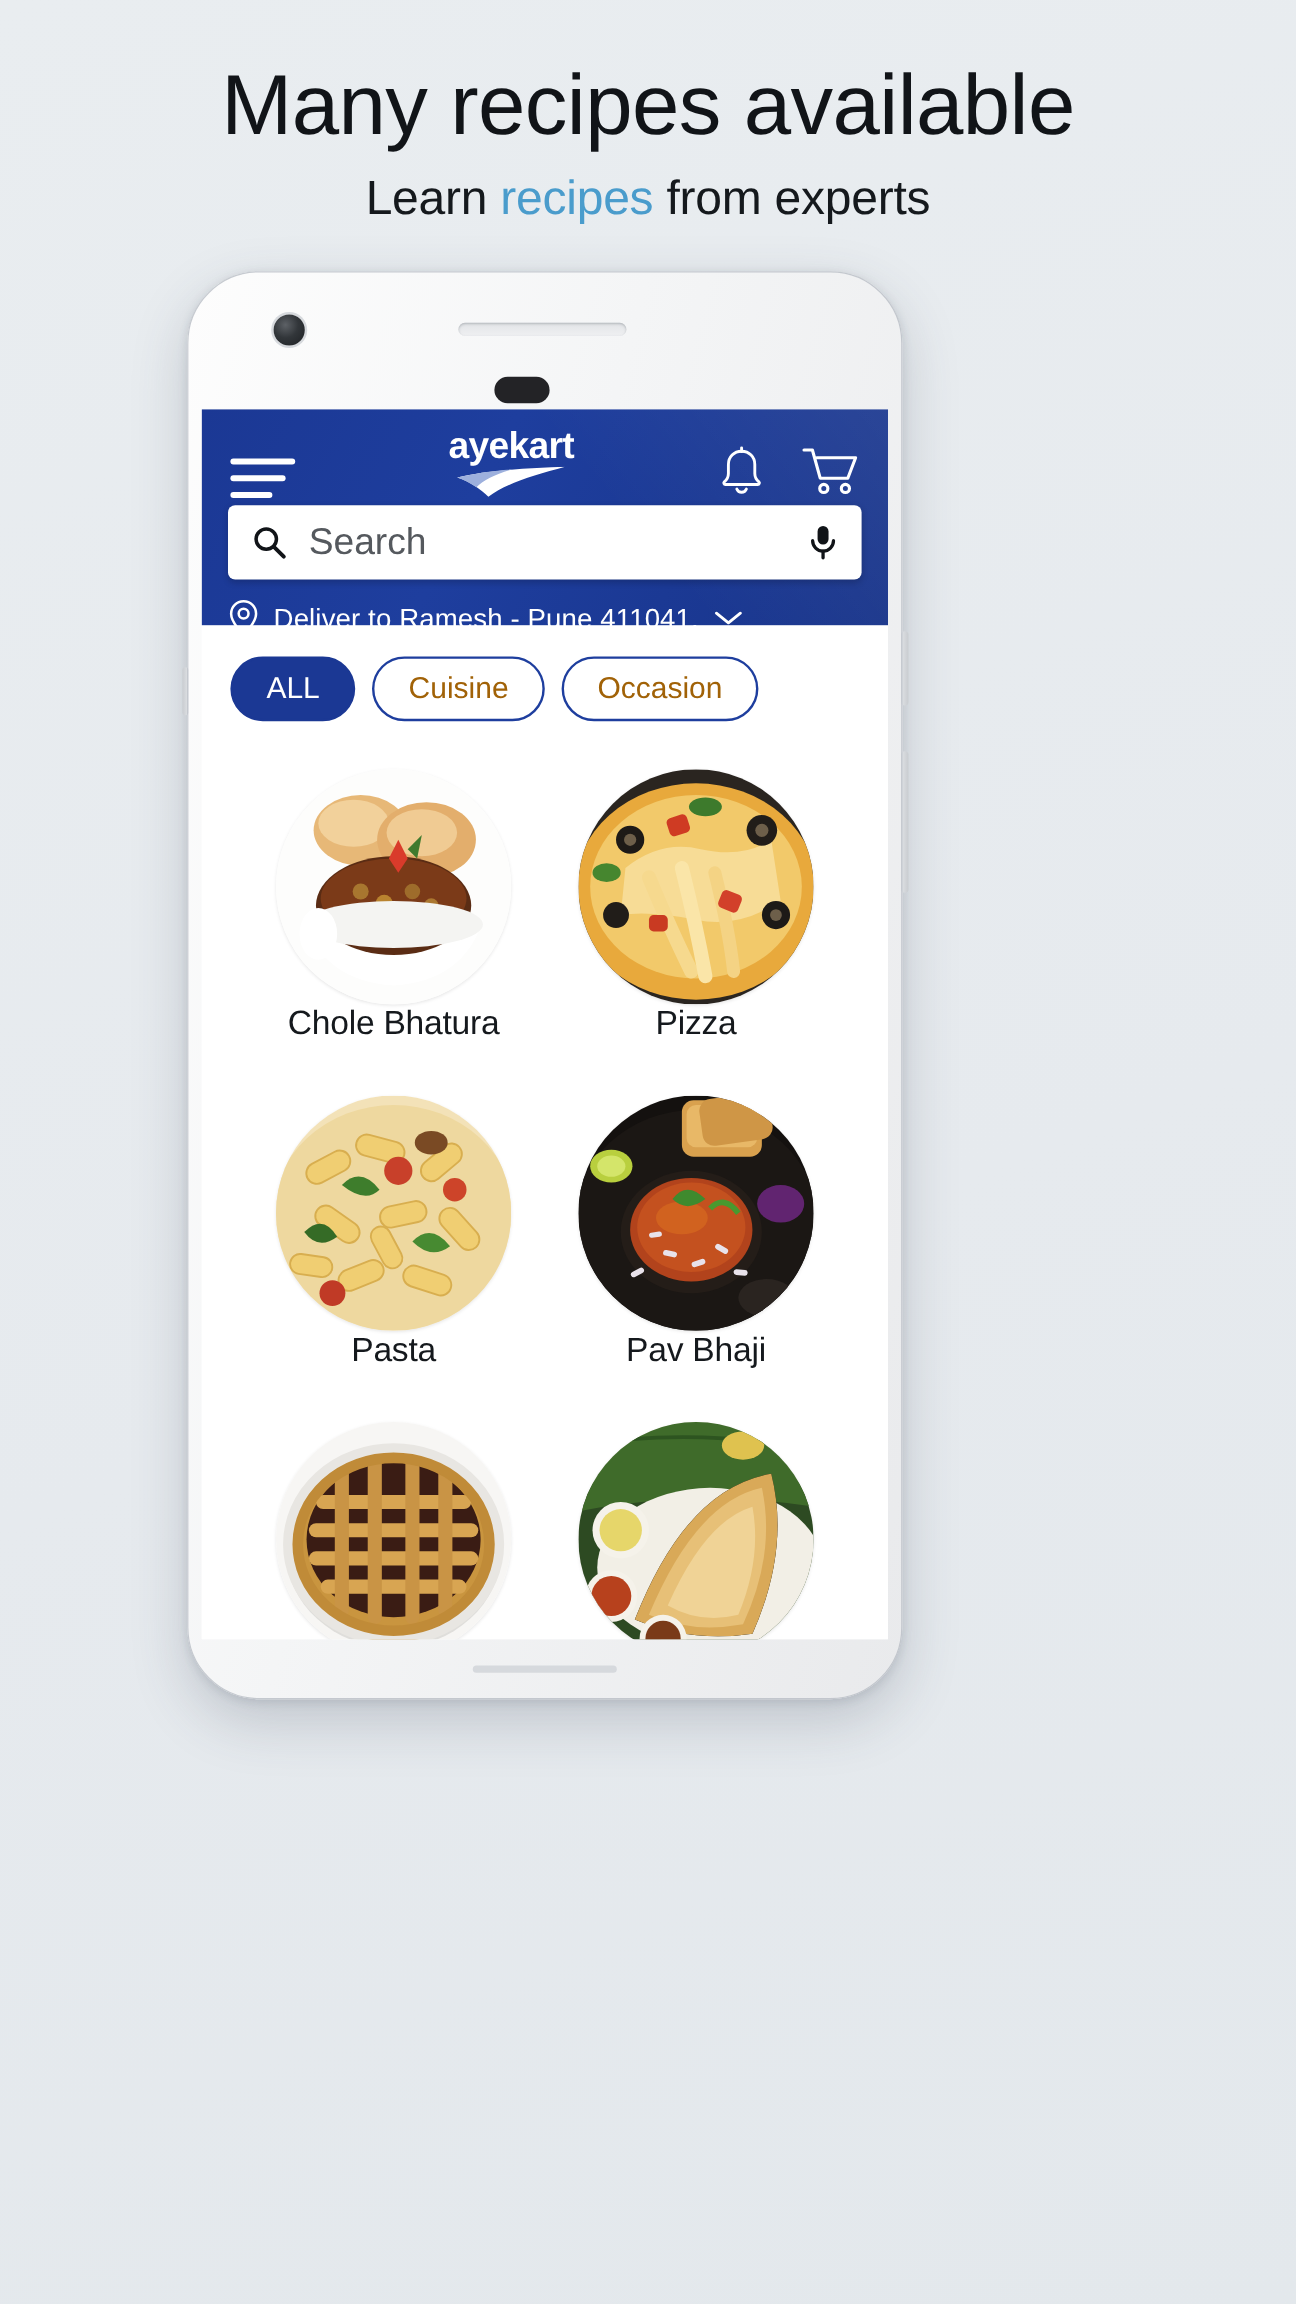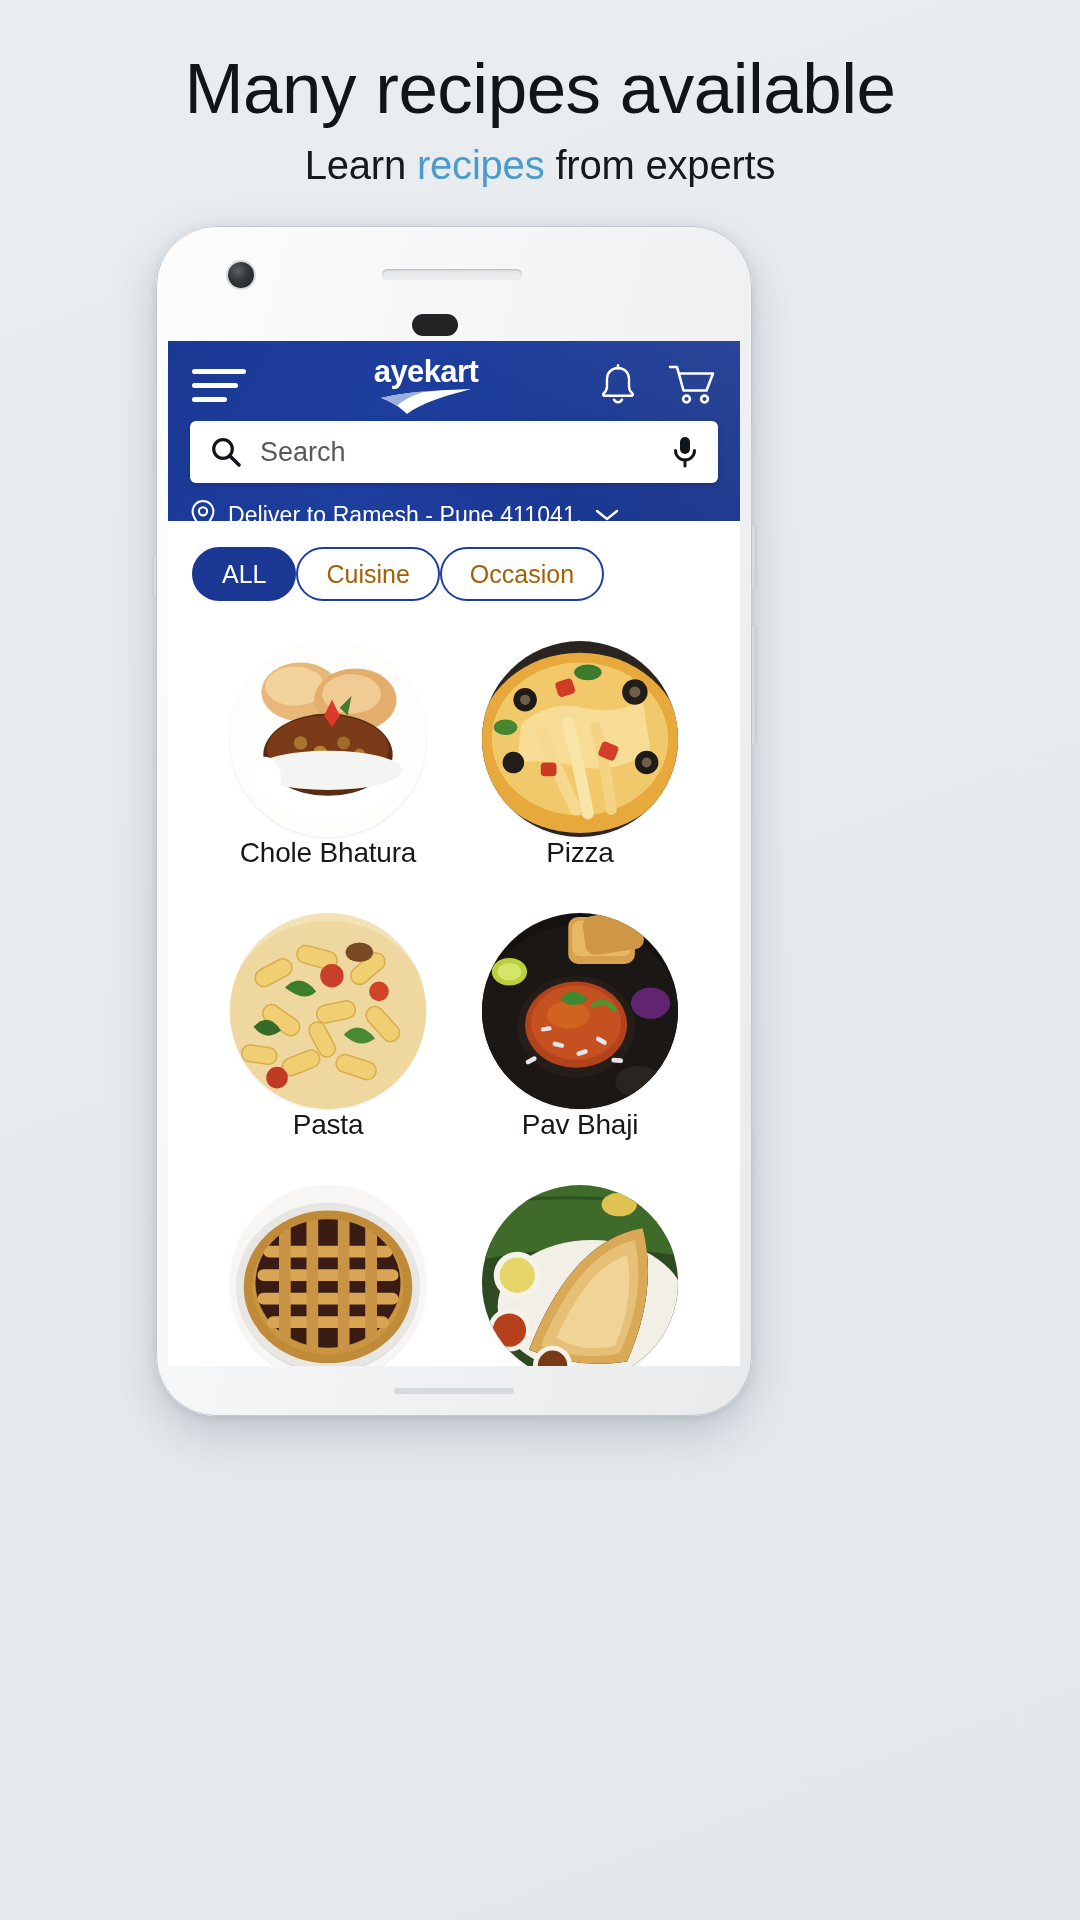--- a/index.html
+++ b/index.html
@@ -85,21 +85,21 @@
   
   .appbar {
     position: relative; height: 180px;
     background: linear-gradient(118deg, #1b3894 0%, #1e3e9e 40%, #18348a 100%);
   }
   .appbar::before {
     content: ""; position: absolute; right: 0; top: 0; width: 330px; height: 180px;
     background: linear-gradient(230deg, rgba(255,255,255,0.075) 0%, rgba(255,255,255,0) 62%);
   }
   .appbar-row {
-    position: relative; display: flex; align-items: center;
+    position: relative; display: flex; align-items: flex-end;
     height: 74px; padding: 14px 24px 0 24px;
   }
   .hamburger { width: 54px; display: flex; flex-direction: column; gap: 9px; cursor: pointer; }
   .hamburger i { display: block; height: 5px; border-radius: 3px; background: #fff; }
   .hamburger i:nth-child(1) { width: 54px; }
   .hamburger i:nth-child(2) { width: 46px; }
   .hamburger i:nth-child(3) { width: 35px; }
 
   .brand {
     flex: 1; display: flex; flex-direction: column; align-items: center;
@@ -118,35 +118,35 @@
   .search-wrap { position: relative; padding: 6px 22px 0 22px; }
   .search-box {
     display: flex; align-items: center; gap: 18px;
     height: 62px; background: #fff; border-radius: 6px;
     padding: 0 20px;
     box-shadow: 0 2px 5px rgba(0,0,0,0.18);
   }
   .search-input {
     flex: 1; border: 0; outline: 0; background: transparent;
     font-family: "Liberation Sans", sans-serif;
-    font-size: 27px; color: #2b2f33;
+    font-size: 31px; color: #2b2f33;
   }
   .search-input::placeholder { color: #55595e; }
 
   
   .delivery {
     display: flex; align-items: center; gap: 12px;
     padding: 16px 22px 0 22px;
     color: #ffffff; font-size: 23px; letter-spacing: 0.1px;
   }
   .delivery-text { white-space: nowrap; }
 
   
   .chips {
-    display: flex; align-items: center; 
+    display: flex; align-items: center; gap: 14px;
     padding: 26px 0 0 24px;
     background: #fff;
   }
   .chip {
     height: 54px; padding: 0 28px; border-radius: 27px;
     display: flex; align-items: center; justify-content: center;
     font-size: 25px; white-space: nowrap; cursor: pointer;
     border: 2px solid #1e3e9e; color: #a16207; background: #fff;
   }
   .chip.active { background: #1b3894; color: #fff; border-color: #1b3894; }

